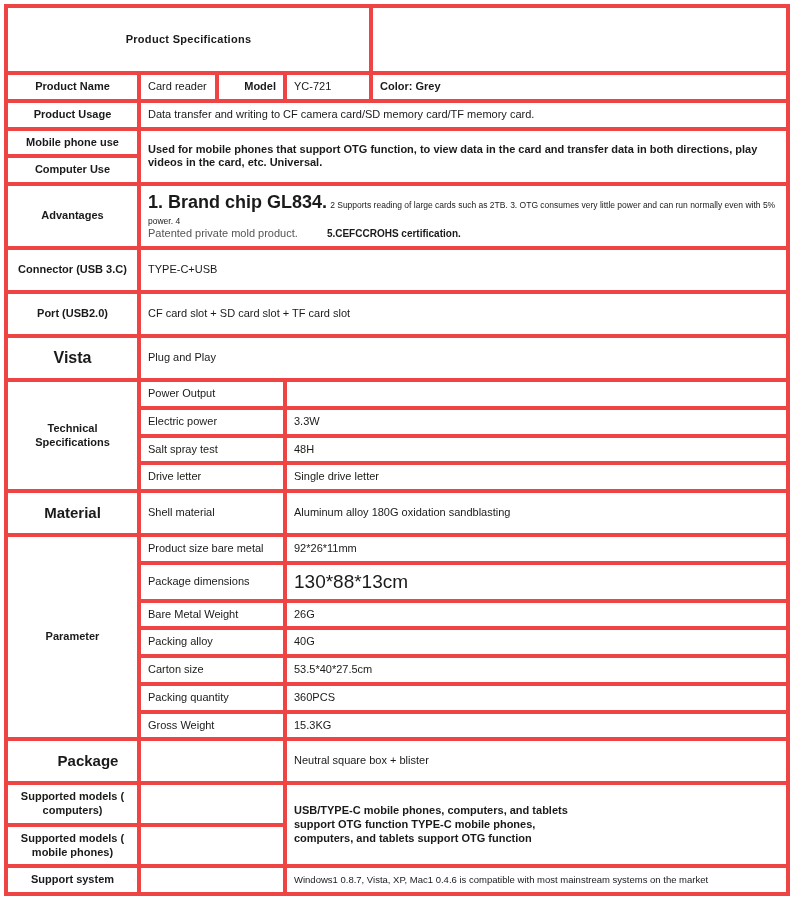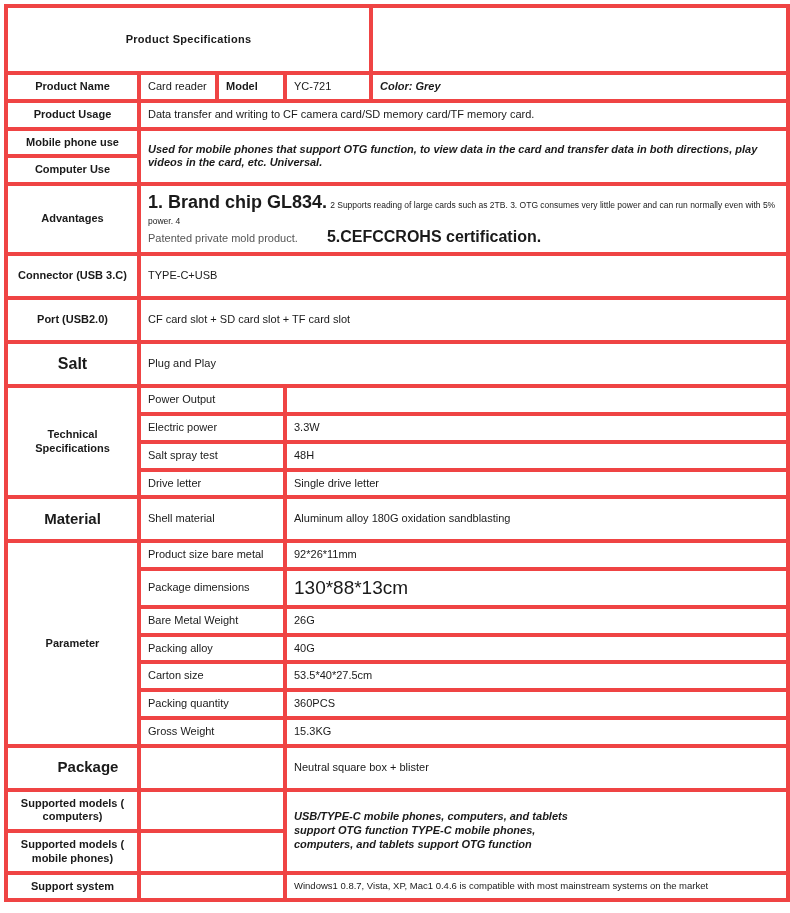--- a/index.html
+++ b/index.html
@@ -57,29 +57,29 @@
     font-weight: bold;
     font-size: 11px;
     color: #2a2a2a;
   }
   .label-sm { font-size: 10px; }
   .label-lg { font-size: 14px; font-weight: bold; }
   .label-md { font-size: 12.5px; font-weight: bold; }
 
   .val { font-size: 11px; }
   .val-11 { font-size: 11.5px; }
-  .val-12 { font-size: 16px; }
-  .val-13 { font-size: 13px; font-weight: bold; font-style: italic; }
+  .val-12 { font-size: 10px; }
+  .val-13 { font-size: 13px; font-weight: bold; }
   .val-14 { font-size: 14px; font-weight: bold; }
   .val-16 { font-size: 16px; }
   .val-grey { color: #9b9b9b; }
   .val-mid { color: #7d7d7d; }
   .bold { font-weight: bold; }
   .tiny { font-size: 8.5px; line-height: 1.3; }
-  .center { text-align: left; margin-top: 25px; }
+  .center { text-align: right; margin-top: 25px; }
   .row-tall td { height: 30px; }
   .adv-line1 { font-size: 18px; font-weight: bold; }
   .adv-line2 { font-size: 11px; color: #555; }
   .adv-wrap { display: block; }
   .big-left-label {
     text-align: center;
     font-size: 11px;
     font-weight: bold;
     margin-left: 36px;
   }
@@ -140,21 +140,21 @@
         <td class="label label-md">Connector (USB 3.C)</td>
         <td class="val-14" style="font-weight:normal;" colspan="4">TYPE-C+USB</td>
       </tr>
 
       <tr class="row-tall">
         <td class="label label-lg">Port (USB2.0)</td>
         <td class="val-11" colspan="4">CF card slot + SD card slot + TF card slot</td>
       </tr>
 
       <tr class="row-tall">
-        <td class="label" style="font-size:16px;">Salt</td>
+        <td class="label" style="font-size:16px;">Vista</td>
         <td class="val-11" colspan="4">Plug and Play</td>
       </tr>
 
       <tr>
         <td class="big-left-label" rowspan="4">Technical Specifications</td>
         <td class="val" colspan="2">Power Output</td>
         <td class="val" colspan="2"></td>
       </tr>
       <tr>
         <td class="val" colspan="2">Electric power</td>

